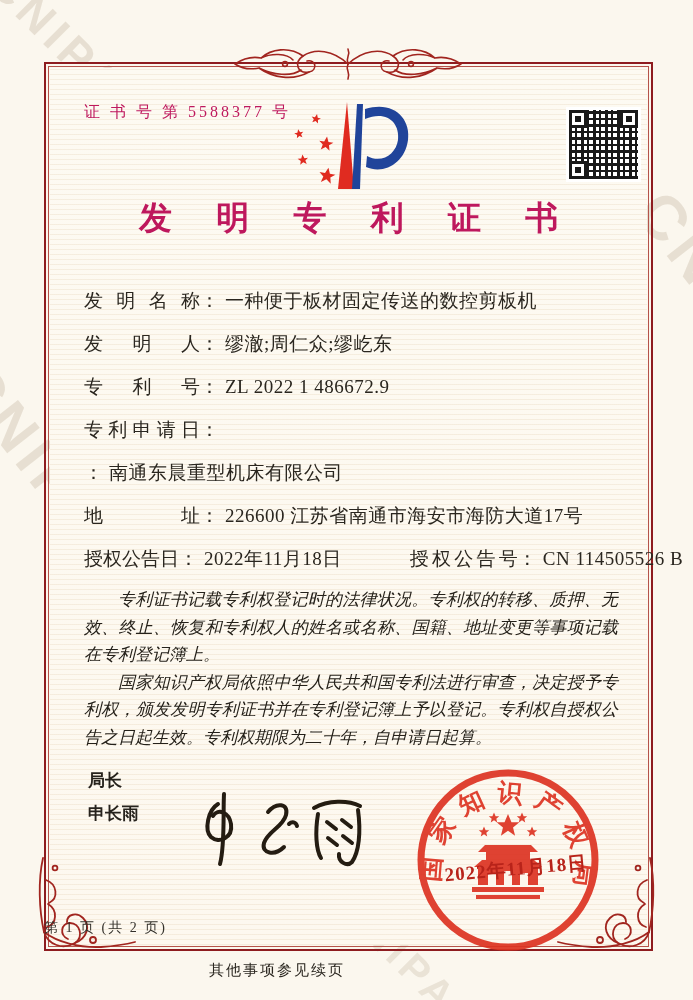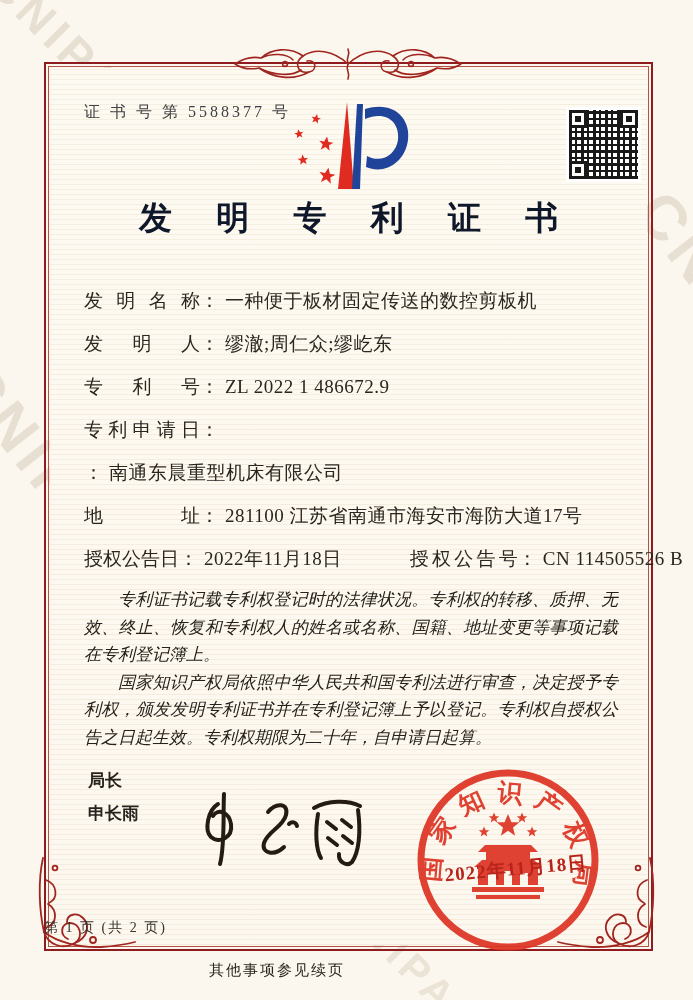--- a/index.html
+++ b/index.html
@@ -42,42 +42,42 @@
       linear-gradient(#fdfaf2,#fdf8ef);
   }
   
   .ornament-top { position:absolute; left:233px; top:44px; width:230px; height:40px; }
   .corner { position:absolute; width:104px; height:104px; }
   .corner-bl { left:35px;  top:852px; }
   .corner-br { left:554px; top:852px; transform:scaleX(-1); }
   
   .cert-no {
     position:absolute; left:84px; top:102px;
-    font-size:16px; letter-spacing:3px; color:#404040;
+    font-size:16px; letter-spacing:3px; color:#be185d;
   }
   .logo { position:absolute; left:285px; top:96px; width:128px; height:100px; }
   .qr {
     position:absolute; left:566px; top:107px; width:75px; height:75px;
     background:#ffffff; padding:3px;
   }
   .qr-noise {
     position:absolute; inset:3px;
     background:
       repeating-linear-gradient(90deg, #191919 0 3px, transparent 3px 6px, #191919 6px 8px, transparent 8px 12px),
       repeating-linear-gradient(0deg, #191919 0 3px, transparent 3px 7px, #191919 7px 9px, transparent 9px 13px);
   }
   .qr-f { position:absolute; width:18px; height:18px; border:3px solid #191919; background:#fff; }
   .qr-f span { position:absolute; inset:3px; background:#191919; }
   .qr-f1 { left:3px;  top:3px; }
   .qr-f2 { right:3px; top:3px; }
   .qr-f3 { left:3px;  bottom:3px; }
   .title {
     position:absolute; left:44px; top:196px; width:609px;
     text-align:center; font-size:33px; font-weight:bold;
-    letter-spacing:18px; padding-left:18px; color:#0f172a;
+    letter-spacing:18px; padding-left:18px; color:#be185d;
   }
   
   .fields { position:absolute; left:84px; top:288px; width:540px; font-size:19px; }
   .frow { display:flex; margin-bottom:17px; line-height:26px; white-space:nowrap; }
   .flabel { display:inline-block; width:116px; text-align:justify; text-align-last:justify; }
   .fcolon { display:inline-block; margin-right:6px; }
   .fvalue { letter-spacing:0.5px; }
   .fpair2 { margin-left:68px; display:flex; }
   .fpair2 .flabel { width:108px; }
   
@@ -219,21 +219,21 @@
     <span class="flabel">专利申请日</span>
       <span class="fcolon">：</span>
   </div>
   <div class="frow">
       <span class="fcolon">：</span>
     <span class="fvalue">南通东晨重型机床有限公司</span>
   </div>
   <div class="frow">
     <span class="flabel">地址</span>
       <span class="fcolon">：</span>
-    <span class="fvalue">281100 江苏省南通市海安市海防大道17号</span>
+    <span class="fvalue">226600 江苏省南通市海安市海防大道17号</span>
   </div>
   <div class="frow">
     <span class="flabel">授权公告日</span>
       <span class="fcolon">：</span>
     <span class="fvalue">2022年11月18日</span>
     <span class="fpair2">
       <span class="flabel">授权公告号</span>
         <span class="fcolon">：</span>
       <span class="fvalue">CN 114505526 B</span>
     </span>

